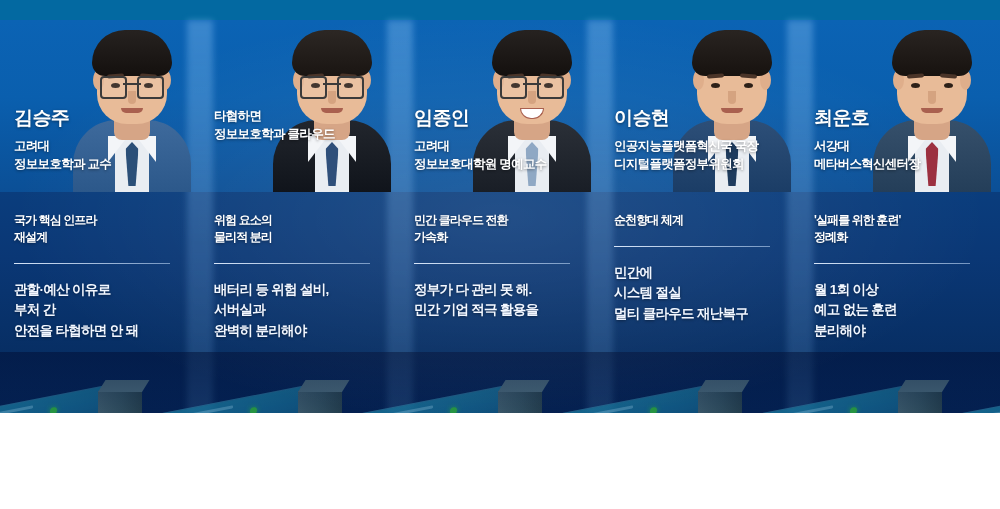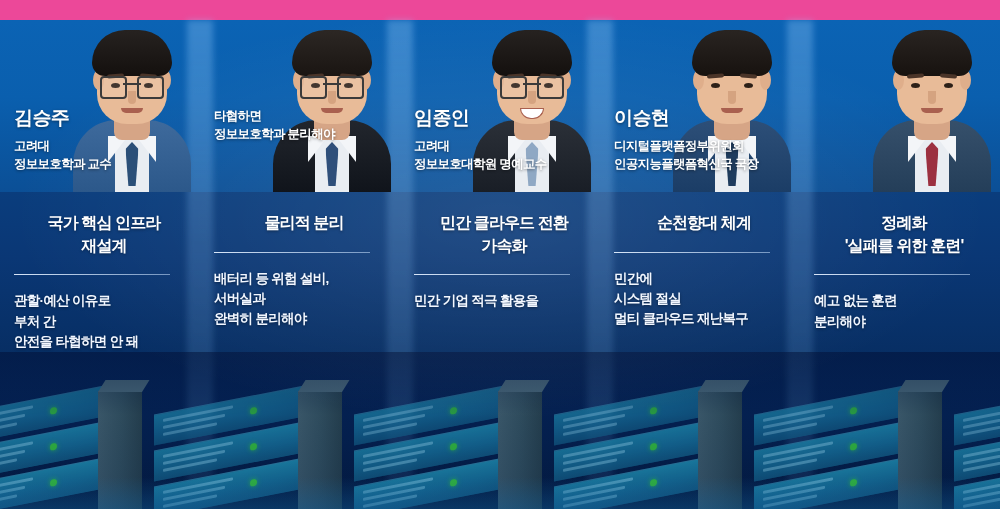--- a/index.html
+++ b/index.html
@@ -5,23 +5,23 @@
 <style>
   html,body{margin:0;padding:0;background:#ffffff;}
   body{
     font-family:"Liberation Sans","DejaVu Sans",sans-serif;
     -webkit-font-smoothing:antialiased;
   }
 
   #infographic{
     position:relative;
     width:1000px;
-    height:509px;
+    height:413px;
     overflow:hidden;
-    background:#ec4899;
+    background:#0369a1;
     text-decoration:underline;
   }
 
   
   .bg-top{
     position:absolute;left:0;top:20px;width:1000px;height:172px;
     background:linear-gradient(180deg,#0b63b4 0%,#0a5fae 45%,#0b4f96 100%);
   }
   .bg-mid{
     position:absolute;left:0;top:192px;width:1000px;height:165px;
@@ -107,22 +107,22 @@
     line-height:1.1;text-shadow:0 1px 3px rgba(0,0,0,.45);margin-bottom:9px;
   }
   .affil{
     font-size:12.5px;font-weight:bold;color:#ffffff;letter-spacing:-0.7px;
     line-height:1.42;text-shadow:0 1px 3px rgba(0,0,0,.45);
   }
 
   
   .quote{position:absolute;left:14px;top:192px;width:180px;z-index:6;}
   .headline{
-    font-size:16px;font-weight:bold;color:#ffffff;letter-spacing:-0.9px;
-    line-height:1.42;text-shadow:0 1px 3px rgba(0,0,0,.4);text-align:center;
+    font-size:12px;font-weight:bold;color:#ffffff;letter-spacing:-0.9px;
+    line-height:1.42;text-shadow:0 1px 3px rgba(0,0,0,.4);
   }
   .rule{
     height:1px;background:linear-gradient(90deg,rgba(225,238,255,.95),rgba(200,225,255,.55));
     margin:17px 0 16px 0;width:156px;
   }
   .body-text{
     font-size:13.5px;font-weight:bold;color:#f2f7ff;letter-spacing:-0.7px;
     line-height:1.5;text-shadow:0 1px 3px rgba(0,0,0,.4);
   }
 
@@ -378,23 +378,24 @@
               <div class="p-glasses">
                 <div class="p-lens l"></div>
                 <div class="p-lens r"></div>
                 <div class="p-bridge"></div>
               </div>
             </div>
           </div>
         </div>
         <div class="meta">
           <div class="affil">타협하면</div>
-          <div class="affil">정보보호학과 분리해야</div>
+          <div class="affil">정보보호학과 클라우드</div>
         </div>
         <div class="quote">
+          <div class="headline">위험 요소의</div>
           <div class="headline">물리적 분리</div>
           <div class="rule"></div>
           <div class="body-text">배터리 등 위험 설비,</div>
           <div class="body-text">서버실과</div>
           <div class="body-text">완벽히 분리해야</div>
         </div>
       </div>
       <div class="col">
         <div class="photo-wrap">
           <div class="portrait" style="left: 70px;">
@@ -425,20 +426,21 @@
         </div>
         <div class="meta">
           <div class="name">임종인</div>
           <div class="affil">고려대</div>
           <div class="affil">정보보호대학원 명예교수</div>
         </div>
         <div class="quote">
           <div class="headline">민간 클라우드 전환</div>
           <div class="headline">가속화</div>
           <div class="rule"></div>
+          <div class="body-text">정부가 다 관리 못 해.</div>
           <div class="body-text">민간 기업 적극 활용을</div>
         </div>
       </div>
       <div class="col">
         <div class="photo-wrap">
           <div class="portrait" style="left: 70px;">
             <div class="p-body" style="background: linear-gradient(rgb(45, 79, 120) 0%, rgb(27, 61, 102) 100%);">
               <div class="p-shirt"></div>
               <div class="p-collarL"></div>
               <div class="p-collarR"></div>
@@ -453,22 +455,22 @@
               <div class="p-eye l"></div>
               <div class="p-brow r"></div>
               <div class="p-eye r"></div>
               <div class="p-nose"></div>
               <div class="p-mouth"></div>
             </div>
           </div>
         </div>
         <div class="meta">
           <div class="name">이승현</div>
+          <div class="affil">인공지능플랫폼혁신국 국장</div>
           <div class="affil">디지털플랫폼정부위원회</div>
-          <div class="affil">인공지능플랫폼혁신국 국장</div>
         </div>
         <div class="quote">
           <div class="headline">순천향대 체계</div>
           <div class="rule"></div>
           <div class="body-text">민간에</div>
           <div class="body-text">시스템 절실</div>
           <div class="body-text">멀티 클라우드 재난복구</div>
         </div>
       </div>
       <div class="col">
@@ -487,23 +489,29 @@
               <div class="p-hair" style="background: linear-gradient(rgb(41, 36, 33) 0%, rgb(23, 18, 15) 100%);"></div>
               <div class="p-brow l"></div>
               <div class="p-eye l"></div>
               <div class="p-brow r"></div>
               <div class="p-eye r"></div>
               <div class="p-nose"></div>
               <div class="p-mouth"></div>
             </div>
           </div>
         </div>
+        <div class="meta">
+          <div class="name">최운호</div>
+          <div class="affil">서강대</div>
+          <div class="affil">메타버스혁신센터장</div>
+        </div>
         <div class="quote">
+          <div class="headline">'실패를 위한 훈련'</div>
           <div class="headline">정례화</div>
-          <div class="headline">'실패를 위한 훈련'</div>
           <div class="rule"></div>
+          <div class="body-text">월 1회 이상</div>
           <div class="body-text">예고 없는 훈련</div>
           <div class="body-text">분리해야</div>
         </div>
       </div>
     </div>
 
 </div>
 
 </body></html>

